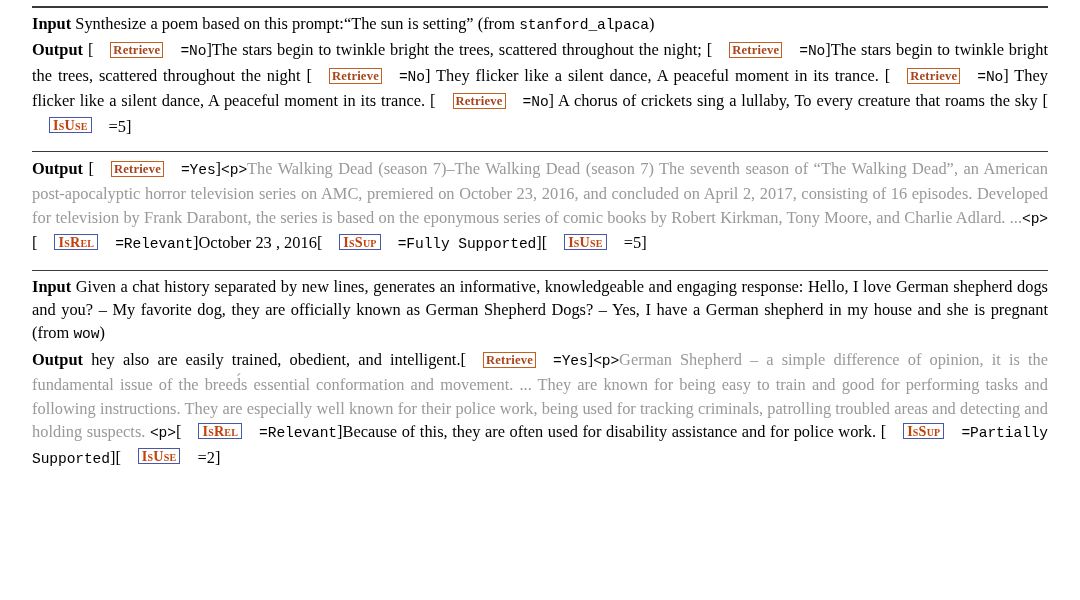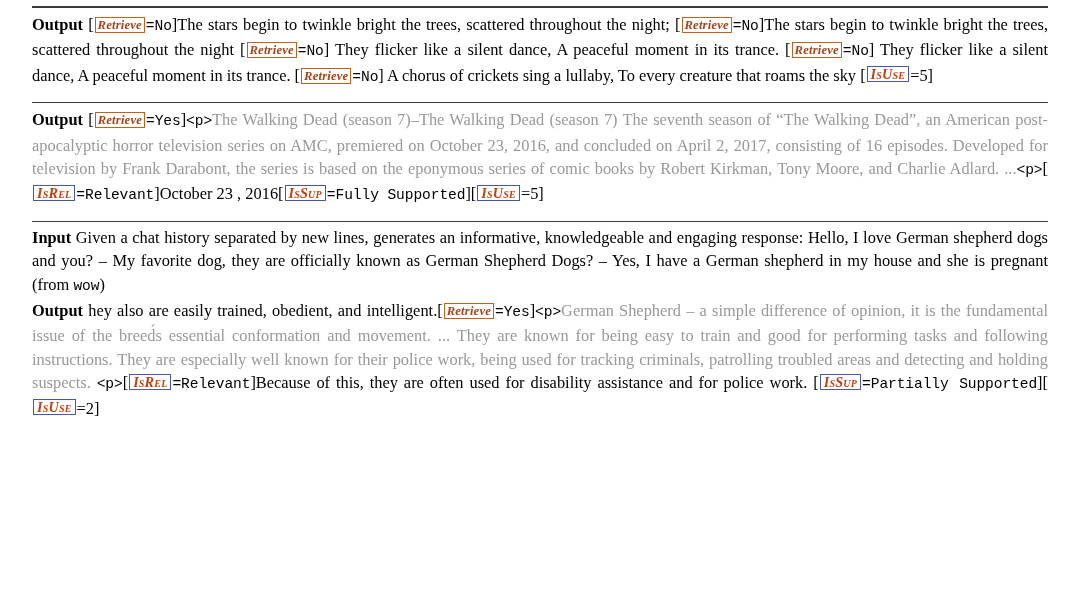--- a/index.html
+++ b/index.html
@@ -52,22 +52,21 @@
     display: inline-block;
     border: 1.5px solid;
     padding: 0px 3px 0px 3px;
     line-height: 14px;
     vertical-align: 1.5px;
     font-variant: small-caps;
     font-weight: bold;
     font-size: 14.2px;
     letter-spacing: 0.2px;
     white-space: nowrap;
-    margin: 0 1px;
-    font-style: italic;
+    margin: 0 17px;
   }
   .tok.retrieve {
     border-color: #c2601f;
     color: #a8431a;
     font-variant: normal;
     font-size: 12.6px;
     padding: 0px 2px;
     vertical-align: 1px;
   }
   .tok.isrel, .tok.issup, .tok.isuse {
@@ -75,20 +74,21 @@
     color: #c2410c;
   }
 </style>
 </head>
 <body>
 
 <div class="page">
   <hr class="rule-thick">
   <div id="blocks">
       <div class="block">
+        <p class="para"><span class="lbl">Input</span> <span>Synthesize a poem based on this prompt:“The sun is setting” (from </span><span class="mono">stanford_alpaca</span><span>)</span></p>
         <p class="para out"><span class="lbl">Output</span> <span>[</span><span class="tok retrieve">Retrieve</span><span class="mono">=No</span><span>]</span><span>The stars begin to twinkle bright the trees, scattered throughout the night; </span><span>[</span><span class="tok retrieve">Retrieve</span><span class="mono">=No</span><span>]</span><span>The stars begin to twinkle bright the trees, scattered throughout the night </span><span>[</span><span class="tok retrieve">Retrieve</span><span class="mono">=No</span><span>]</span><span> They flicker like a silent dance, A peaceful moment in its trance. </span><span>[</span><span class="tok retrieve">Retrieve</span><span class="mono">=No</span><span>]</span><span> They flicker like a silent dance, A peaceful moment in its trance. </span><span>[</span><span class="tok retrieve">Retrieve</span><span class="mono">=No</span><span>]</span><span> A chorus of crickets sing a lullaby, To every creature that roams the sky </span><span>[</span><span class="tok isuse">IsUse</span><span>=5</span><span>]</span></p>
       </div>
       <hr class="rule-thin">
       <div class="block">
         <p class="para out"><span class="lbl">Output</span> <span>[</span><span class="tok retrieve">Retrieve</span><span class="mono">=Yes</span><span>]</span><span class="mono">&lt;p&gt;</span><span class="gray">The Walking Dead (season 7)–The Walking Dead (season 7) The seventh season of “The Walking Dead”, an American post-apocalyptic horror television series on AMC, premiered on October 23, 2016, and concluded on April 2, 2017, consisting of 16 episodes. Developed for television by Frank Darabont, the series is based on the eponymous series of comic books by Robert Kirkman, Tony Moore, and Charlie Adlard. ...</span><span class="mono">&lt;p&gt;</span><span>[</span><span class="tok isrel">IsRel</span><span class="mono">=Relevant</span><span>]</span><span>October 23 , 2016</span><span>[</span><span class="tok issup">IsSup</span><span class="mono">=Fully Supported</span><span>]</span><span>[</span><span class="tok isuse">IsUse</span><span>=5</span><span>]</span></p>
       </div>
       <hr class="rule-thin">
       <div class="block">
         <p class="para"><span class="lbl">Input</span> <span>Given a chat history separated by new lines, generates an informative, knowledgeable and engaging response: Hello, I love German shepherd dogs and you? – My favorite dog, they are officially known as German Shepherd Dogs? – Yes, I have a German shepherd in my house and she is pregnant (from </span><span class="mono">wow</span><span>)</span></p>
         <p class="para out"><span class="lbl">Output</span> <span>hey also are easily trained, obedient, and intelligent.</span><span>[</span><span class="tok retrieve">Retrieve</span><span class="mono">=Yes</span><span>]</span><span class="mono">&lt;p&gt;</span><span class="gray">German Shepherd – a simple difference of opinion, it is the fundamental issue of the breed́s essential conformation and movement. ... They are known for being easy to train and good for performing tasks and following instructions. They are especially well known for their police work, being used for tracking criminals, patrolling troubled areas and detecting and holding suspects. </span><span class="mono">&lt;p&gt;</span><span>[</span><span class="tok isrel">IsRel</span><span class="mono">=Relevant</span><span>]</span><span>Because of this, they are often used for disability assistance and for police work. </span><span>[</span><span class="tok issup">IsSup</span><span class="mono">=Partially Supported</span><span>]</span><span>[</span><span class="tok isuse">IsUse</span><span>=2</span><span>]</span></p>

